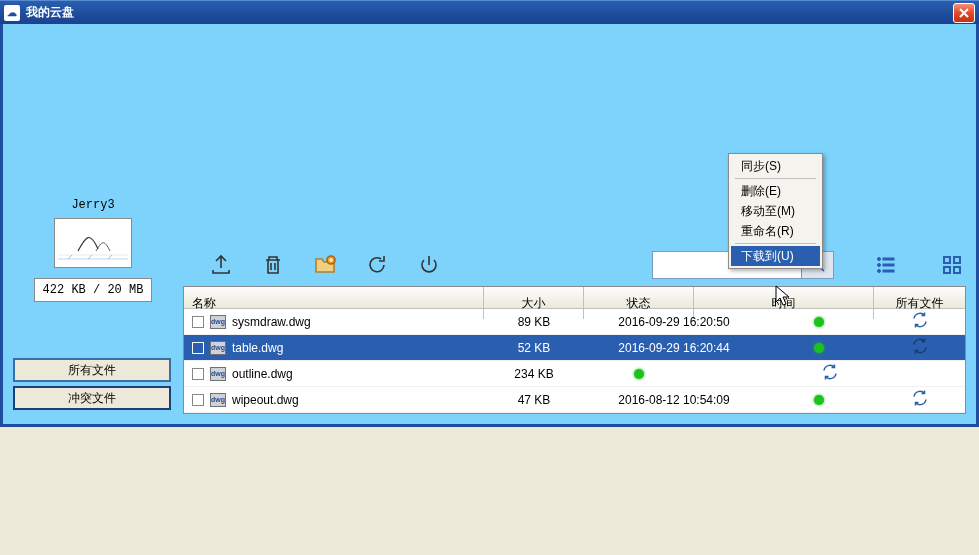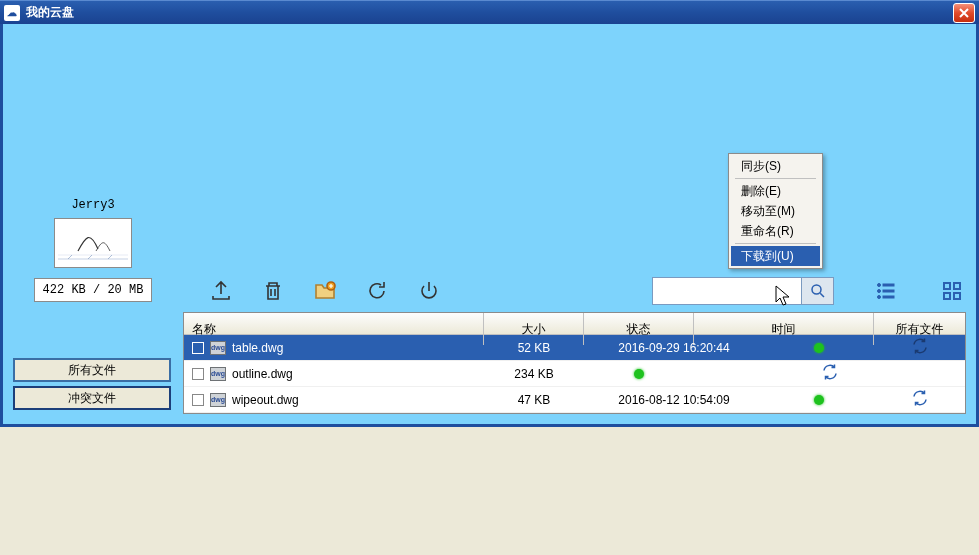--- a/index.html
+++ b/index.html
@@ -174,20 +174,37 @@
 
     <div class="table-wrap">
       <div class="thead">
         <div class="th name">名称</div>
         <div class="th size">大小</div>
         <div class="th status">状态</div>
         <div class="th time">时间</div>
         <div class="th sync">所有文件</div>
       </div>
       <div id="tbody">
+          <div class="trow">
+            <div class="td name">
+              <div class="chk"></div>
+              <div class="ficon">dwg</div>
+              <span>sysmdraw.dwg</span>
+            </div>
+            <div class="td size">89 KB</div>
+            <div class="td time">2016-09-29 16:20:50</div>
+            <div class="td status">
+              <div class="dot"></div>
+            </div>
+            <div class="td sync">
+              <span class="sync-icon"><svg viewBox="0 0 24 24">
+                  <path d="M4 10 A8 8 0 0 1 18 6 M20 14 A8 8 0 0 1 6 18 M18 2 L18 6 L14 6 M6 22 L6 18 L10 18"></path>
+                </svg></span>
+            </div>
+          </div>
           <div class="trow selected">
             <div class="td name">
               <div class="chk"></div>
               <div class="ficon">dwg</div>
               <span>table.dwg</span>
             </div>
             <div class="td size">52 KB</div>
             <div class="td time">2016-09-29 16:20:44</div>
             <div class="td status">
               <div class="dot"></div>

